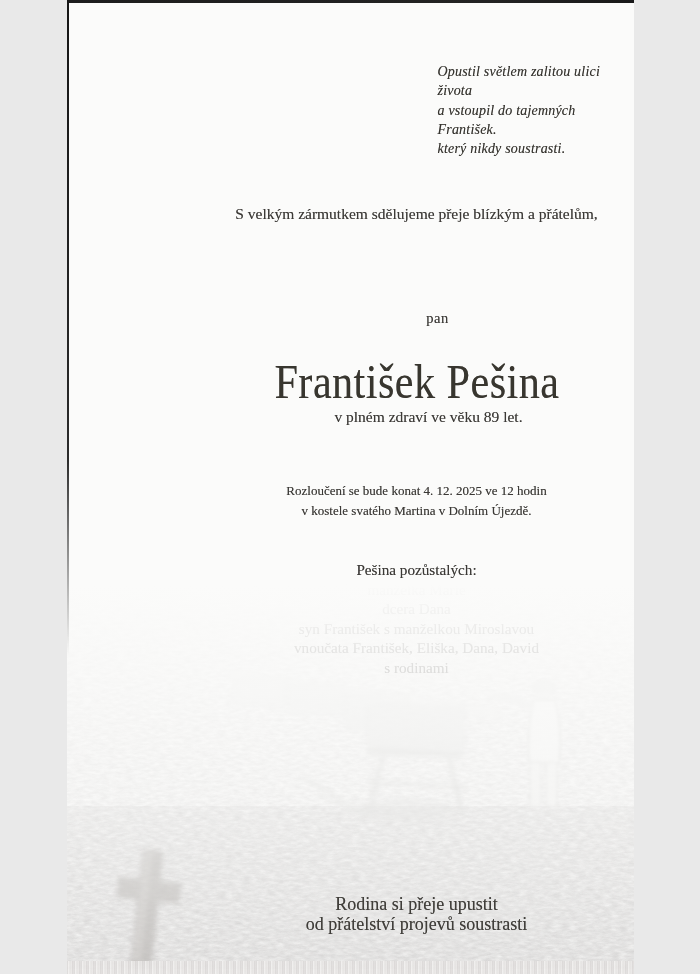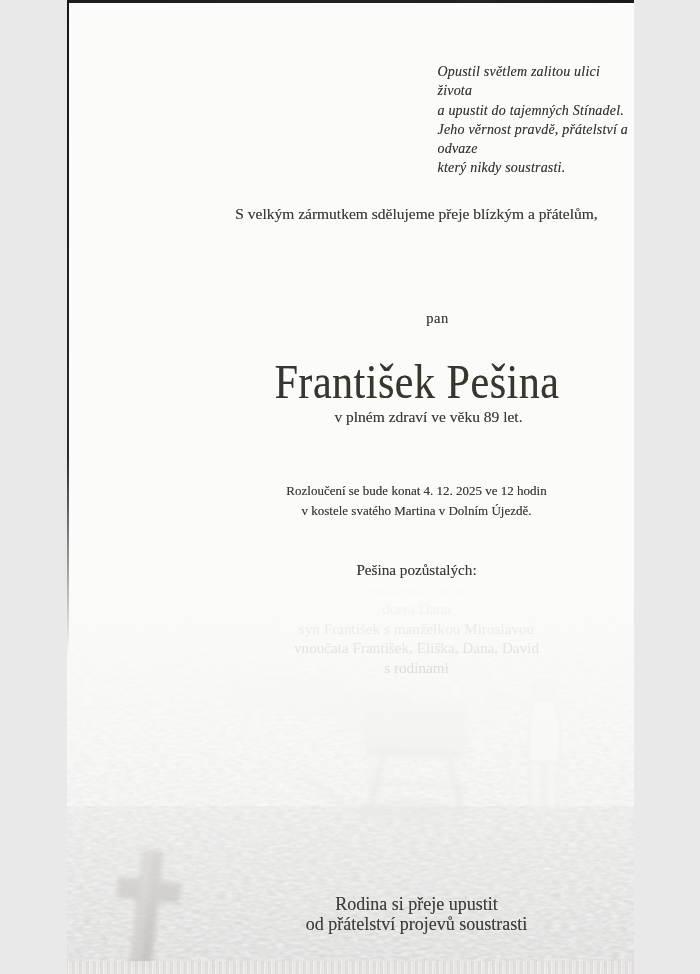--- a/index.html
+++ b/index.html
@@ -77,22 +77,21 @@
   .speck1{left:580px;top:11px;width:2px;height:2px;}
   .speck2{left:571px;top:37px;width:2px;height:2px;opacity:.6;}
 </style>
 </head>
 <body>
 
 <div class="page">
 
   <div class="poem">
     <div class="txt">Opustil světlem zalitou ulici života</div>
-    <div class="txt">a upustit do tajemných Stínadel.</div>
-    <div class="txt">Jeho věrnost pravdě, přátelství a odvaze</div>
+    <div class="txt">a vstoupil do tajemných František.</div>
     <div class="txt">který nikdy soustrasti.</div>
   </div>
 
   <div class="center-block announcement">
     <div class="txt">S velkým zármutkem sdělujeme přeje blízkým a přátelům,</div>
   </div>
 
   <div class="center-block honorific txt">pan</div>
   <div class="center-block name-wrap">
     <span class="name txt">František Pešina</span>

